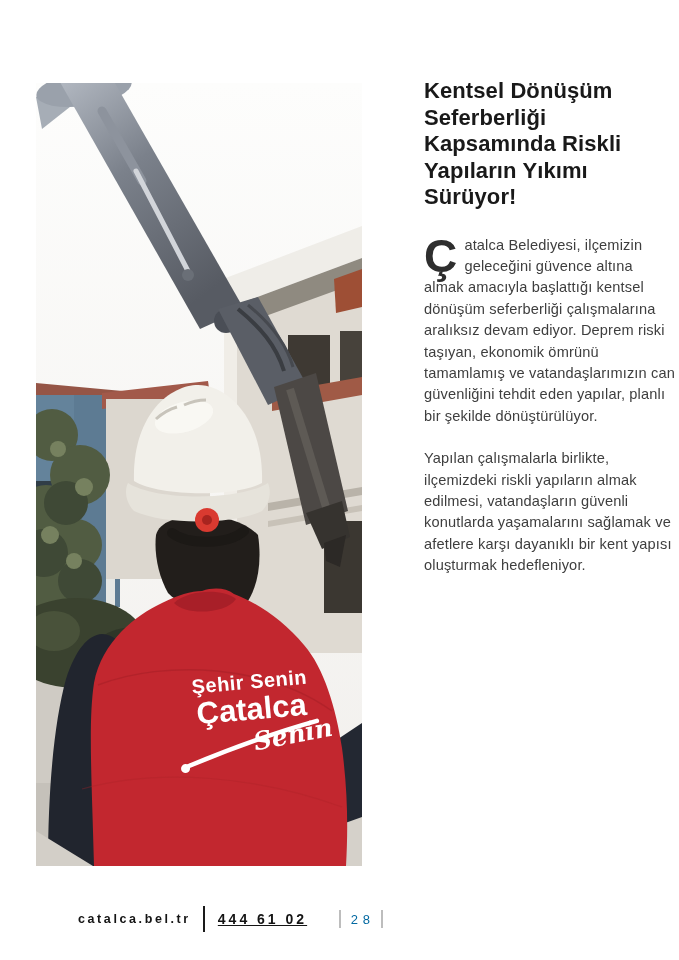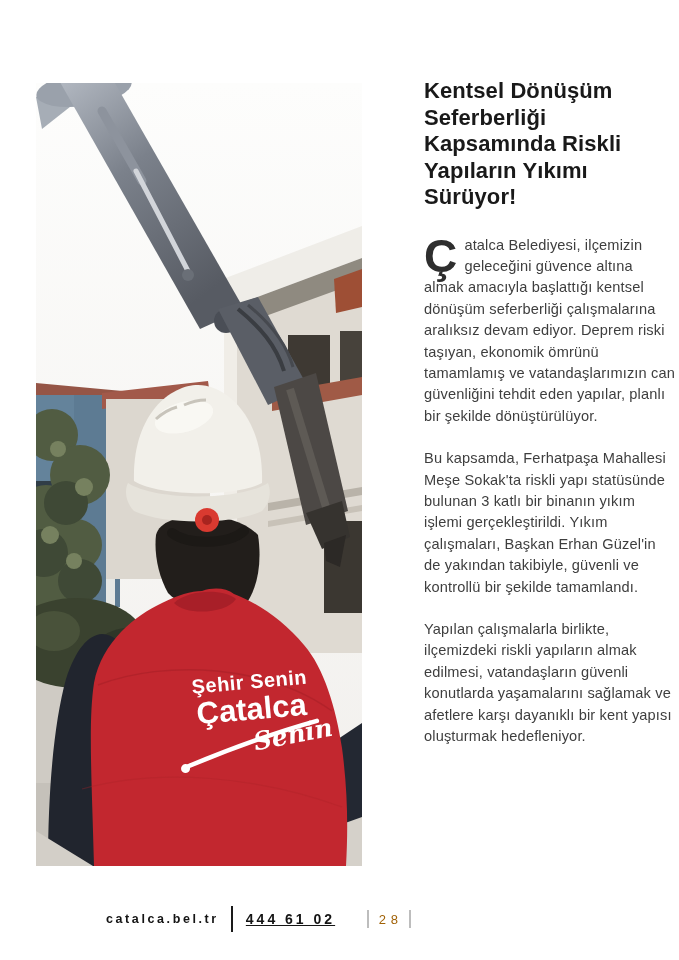--- a/index.html
+++ b/index.html
@@ -25,37 +25,37 @@
     margin:0 0 21px 0;font-size:14.6px;line-height:21.4px;
     letter-spacing:.15px;color:#3e3e3e;
   }
   .dropcap{
     float:left;font-size:46px;line-height:.78;font-weight:bold;
     color:#2e2e2e;margin:4px 7px 0 0;
   }
   
   .footer{
     position:absolute;left:78px;top:905px;height:28px;
-    display:flex;align-items:center;margin-left:28px;
+    display:flex;align-items:center;
   }
   .footer .site{
     font-size:12.5px;font-weight:bold;letter-spacing:2.6px;color:#141414;
   }
   .footer .div-strong{
     width:2px;height:26px;background:#1a1a1a;margin:0 13px 0 12px;
   }
   .footer .phone{
     font-size:14px;font-weight:bold;letter-spacing:3px;color:#141414;text-decoration:underline;
   }
   .footer .div-light{
     width:1.5px;height:18px;background:#bdbdbd;
   }
   .footer .gap-wide{width:32px;}
   .footer .pageno{
-    font-size:13px;color:#a16207;letter-spacing:5px;margin:0 6px 0 10px;
+    font-size:13px;color:#0369a1;letter-spacing:5px;margin:0 6px 0 10px;
   }
 </style>
 </head>
 <body>
 
 <div class="photo">
   <svg width="326" height="783" viewBox="0 0 326 783" xmlns="http://www.w3.org/2000/svg">
     <defs>
       <linearGradient id="sky" x1="0" y1="0" x2="0" y2="1">
         <stop offset="0" stop-color="#fdfdfc"></stop>
@@ -177,21 +177,20 @@
   </svg>
 </div>
 
 <div class="article">
   <h1>Kentsel Dönüşüm Seferberliği Kapsamında Riskli Yapıların Yıkımı Sürüyor!</h1>
 
   <p>
     <span class="dropcap">Ç</span><span>atalca Belediyesi, ilçemizin geleceğini güvence altına almak amacıyla başlattığı kentsel dönüşüm seferberliği çalışmalarına aralıksız devam ediyor. Deprem riski taşıyan, ekonomik ömrünü tamamlamış ve vatandaşlarımızın can güvenliğini tehdit eden yapılar, planlı bir şekilde dönüştürülüyor.</span>
   </p>
 
-  <p>Bu kapsamda, Ferhatpaşa Mahallesi Meşe Sokak'ta riskli yapı statüsünde bulunan 3 katlı bir binanın yıkım işlemi gerçekleştirildi. Yıkım çalışmaları, Başkan Erhan Güzel'in de yakından takibiyle, güvenli ve kontrollü bir şekilde tamamlandı.</p>
   <p>Yapılan çalışmalarla birlikte, ilçemizdeki riskli yapıların almak edilmesi, vatandaşların güvenli konutlarda yaşamalarını sağlamak ve afetlere karşı dayanıklı bir kent yapısı oluşturmak hedefleniyor.</p>
 </div>
 
 <div class="footer">
   <span class="site">catalca.bel.tr</span>
   <span class="div-strong"></span>
   <span class="phone">444 61 02</span>
   <span class="gap-wide"></span>
   <span class="div-light"></span>
   <span class="pageno">28</span>

